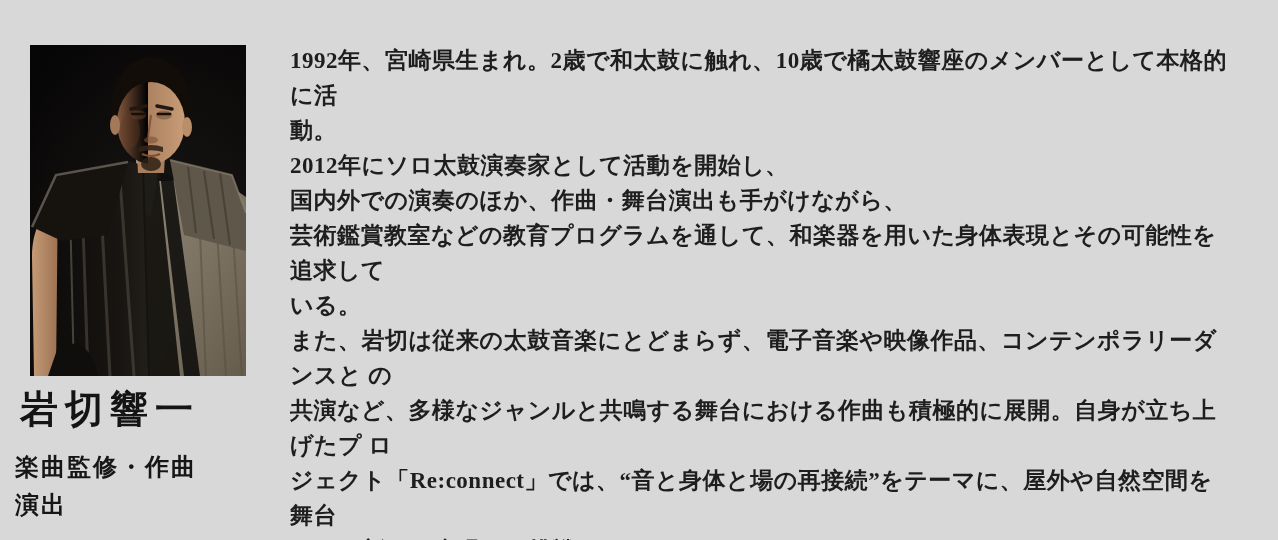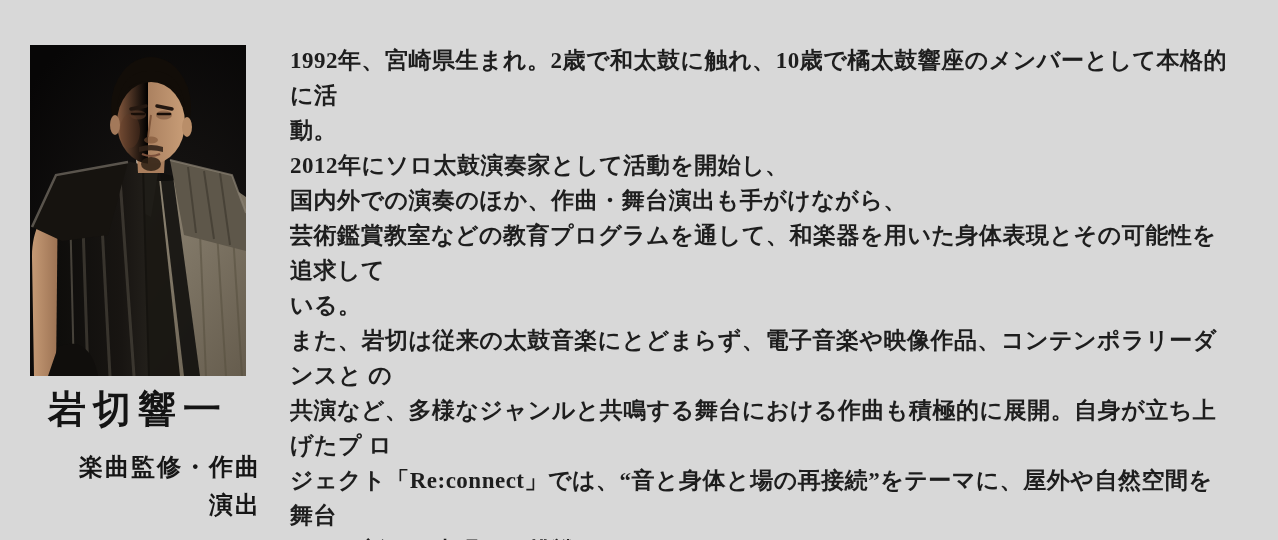--- a/index.html
+++ b/index.html
@@ -22,33 +22,33 @@
     width: 216px;
     height: 331px;
     background: #0b0a09;
   }
   .photo-wrap svg { display: block; }
   .profile-name {
     position: absolute;
     left: 20px;
     top: 384px;
     width: 236px;
-    text-align: center;
+    text-align: left;
     font-size: 38px;
     font-weight: 700;
     letter-spacing: 7px;
     color: #141414;
     white-space: nowrap;
   }
   .profile-roles {
     position: absolute;
     left: 15px;
     top: 448px;
     width: 246px;
-    text-align: right;
+    text-align: left;
     font-size: 24px;
     font-weight: 700;
     line-height: 38px;
     letter-spacing: 2px;
     color: #161616;
     white-space: pre-line;
   }
   .bio-text {
     position: absolute;
     left: 290px;

